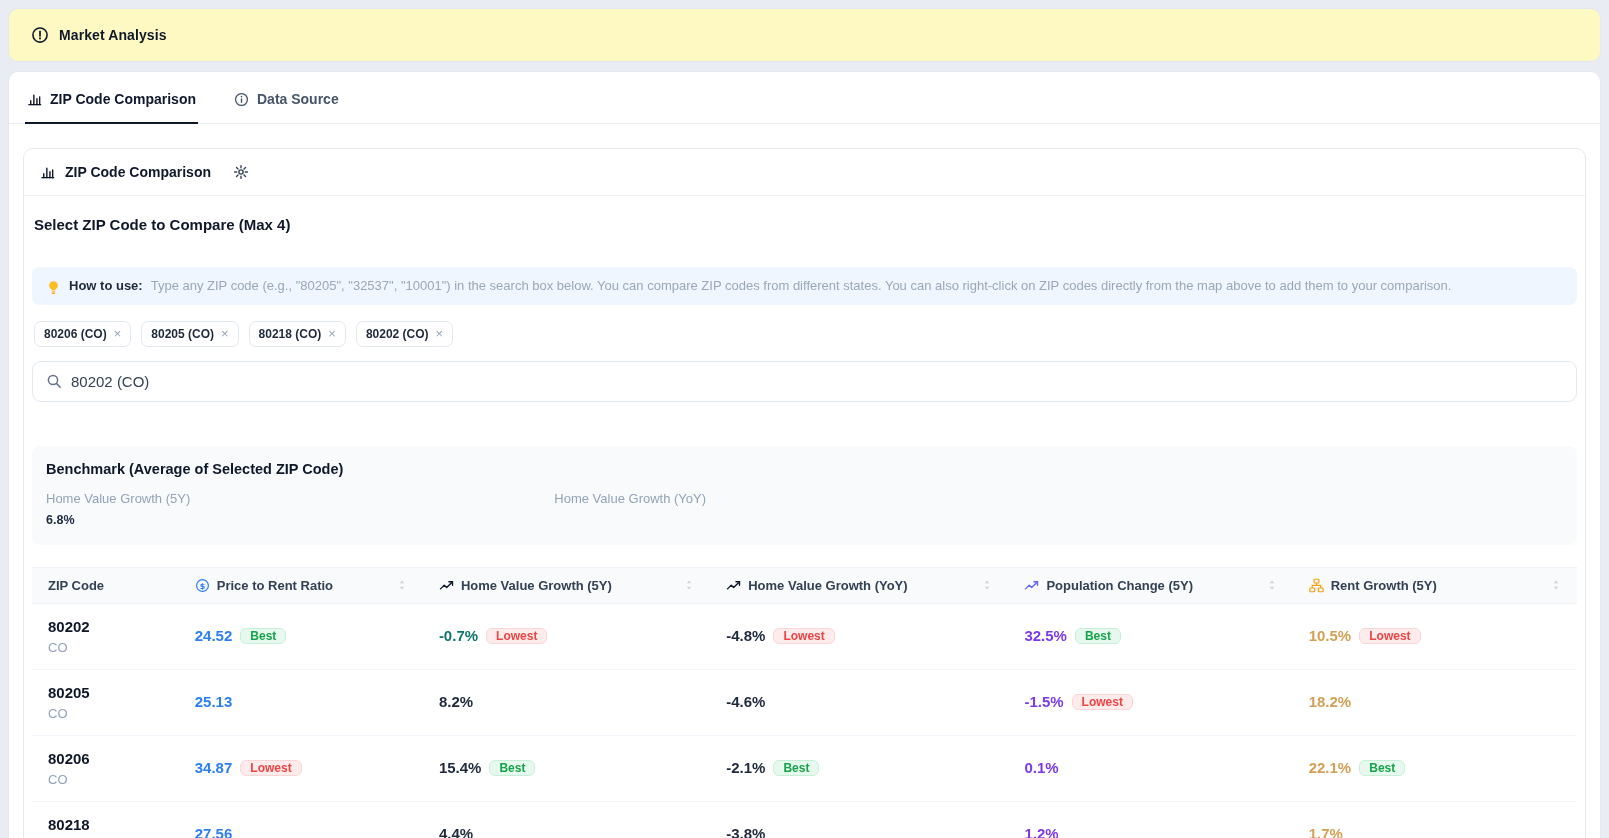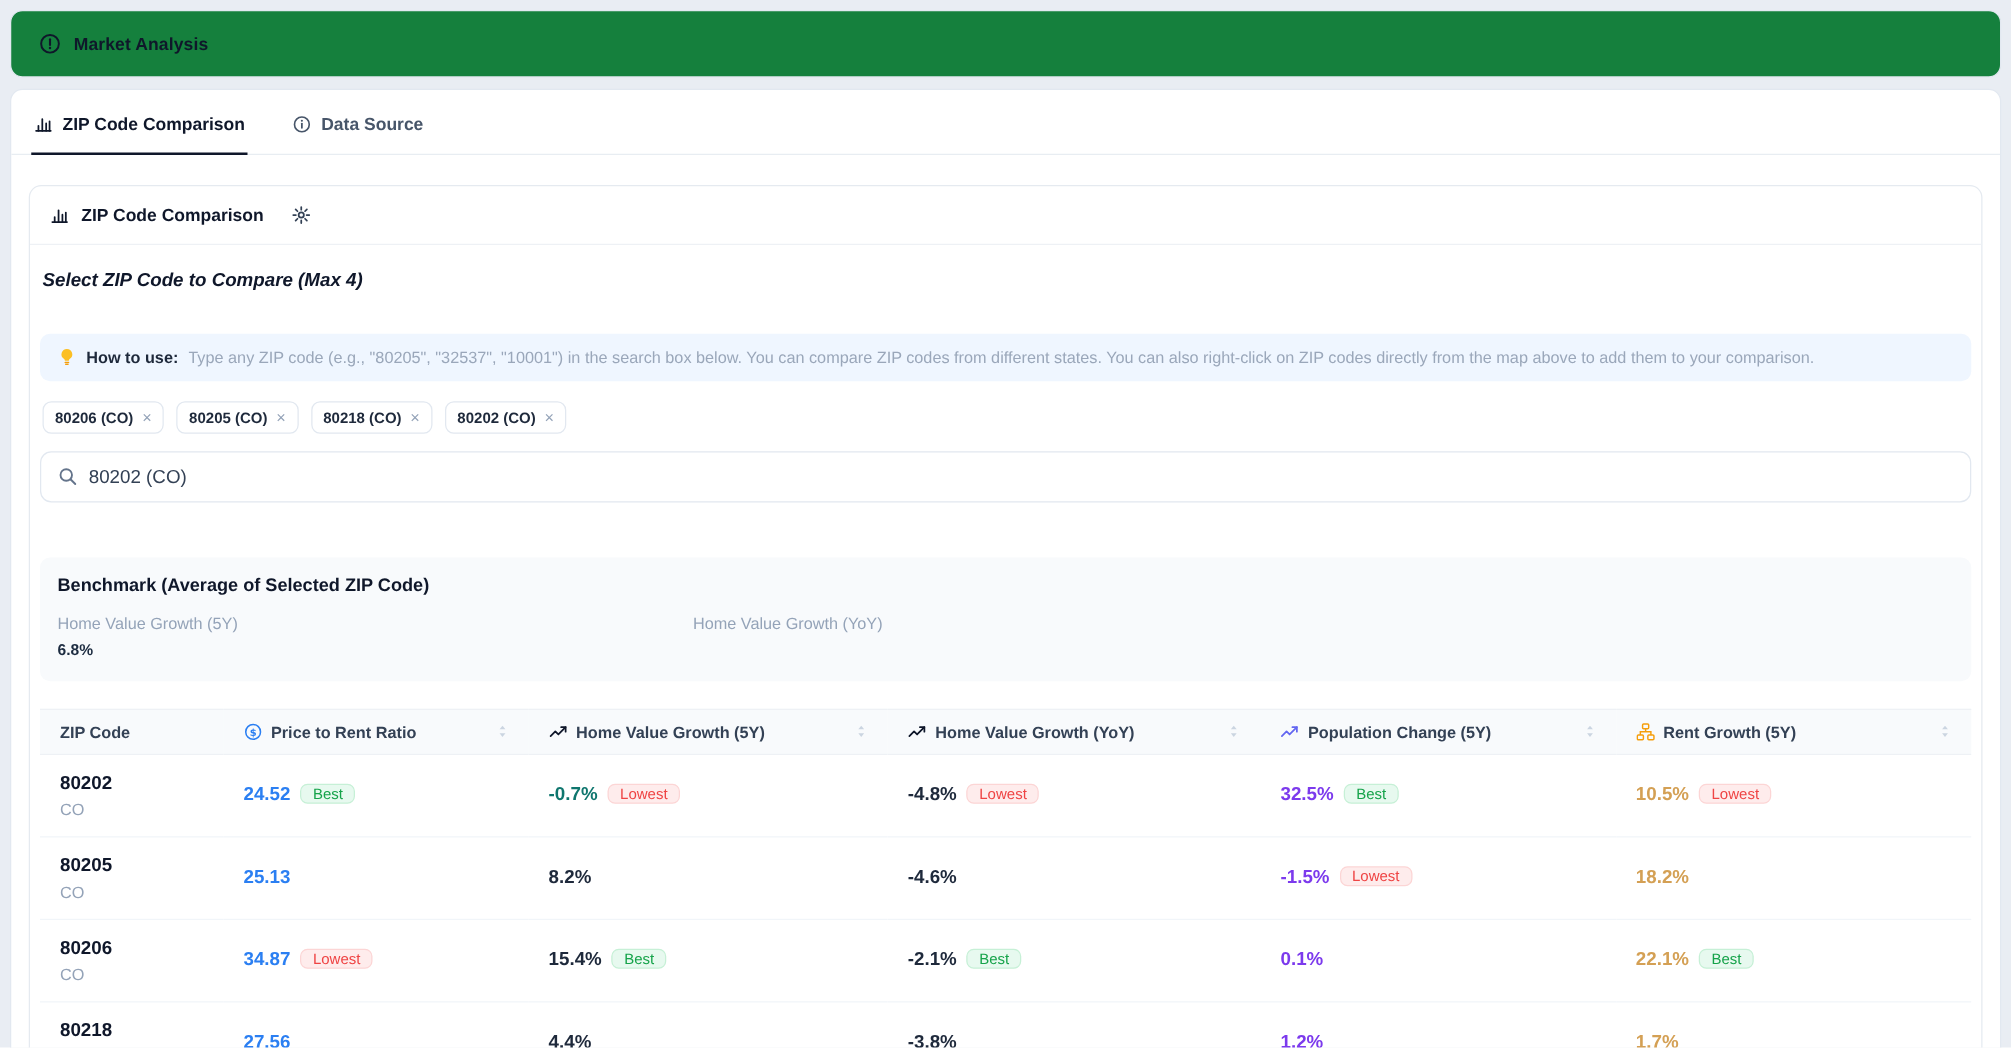--- a/index.html
+++ b/index.html
@@ -4,21 +4,21 @@
 <style>
   * { box-sizing: border-box; margin: 0; padding: 0; }
   html, body { width: 100%; height: 100%; }
   body {
     background: #e9edf3;
     font-family: "Liberation Sans", "DejaVu Sans", sans-serif;
     color: #0f172a;
     padding: 8px;
   }
   .header-card {
-    background: #15803d;
+    background: #fef9c3;
     border: 1px solid #e2e8f0;
     border-radius: 10px;
     padding: 17px 22px;
     display: flex;
     align-items: center;
     gap: 10px;
     margin-bottom: 9px;
   }
   .header-card .title { font-size: 14px; font-weight: 700; letter-spacing: .1px; }
   .icon { display: inline-flex; align-items: center; justify-content: center; }
@@ -62,30 +62,30 @@
     display: flex;
     align-items: center;
     gap: 10px;
     padding: 15px 16px;
     border-bottom: 1px solid #eef1f5;
   }
   .panel-header .panel-title { font-size: 14px; font-weight: 700; }
   .panel-header .gear { margin-left: 12px; cursor: pointer; color: #334155; }
 
   .panel-body { padding: 18px 8px 0; }
-  .section-heading { font-size: 15px; font-weight: 700; margin: 2px 0 16px; padding-left: 2px; font-style: italic; }
+  .section-heading { font-size: 15px; font-weight: 700; margin: 2px 0 16px; padding-left: 2px; }
 
   .howto {
     background: #eff6ff;
     border-radius: 8px;
     padding: 10px 14px;
     font-size: 13px;
     color: #9aa7ba;
     display: flex;
-    align-items: center;
+    align-items: flex-end;
     gap: 8px;
     line-height: 1.35;
     margin-top: 34px;
   }
   .howto b { color: #1e293b; font-weight: 700; white-space: nowrap; }
   .howto .txt { overflow: hidden; text-overflow: ellipsis; white-space: nowrap; }
 
   .chips { display: flex; gap: 10px; margin: 16px 0 14px; padding-left: 2px; }
   .chip {
     display: inline-flex;
@@ -152,21 +152,21 @@
   th:nth-child(5) { width: 18.4%; }
 
   tbody td { padding: 14px 16px; border-bottom: 1px solid #f1f5f9; vertical-align: middle; }
   tbody tr:last-child td { border-bottom: none; }
   .zip { font-size: 15px; font-weight: 700; color: #0f172a; margin-bottom: 5px; }
   .state { font-size: 13px; color: #94a3b8; }
   .val { font-size: 15px; font-weight: 700; }
   .badge {
     display: inline-block;
     font-size: 12px;
-    font-weight: 400;
+    font-weight: 700;
     padding: 0 9px;
     border-radius: 6px;
     margin-left: 8px;
     vertical-align: 1px;
   }
   .badge-best { background: #e7f9ef; color: #16a34a; border: 1px solid #c6f0d6; }
   .badge-lowest { background: #feecec; color: #ef4444; border: 1px solid #fcd5d5; }
 </style>
 </head>
 <body>

